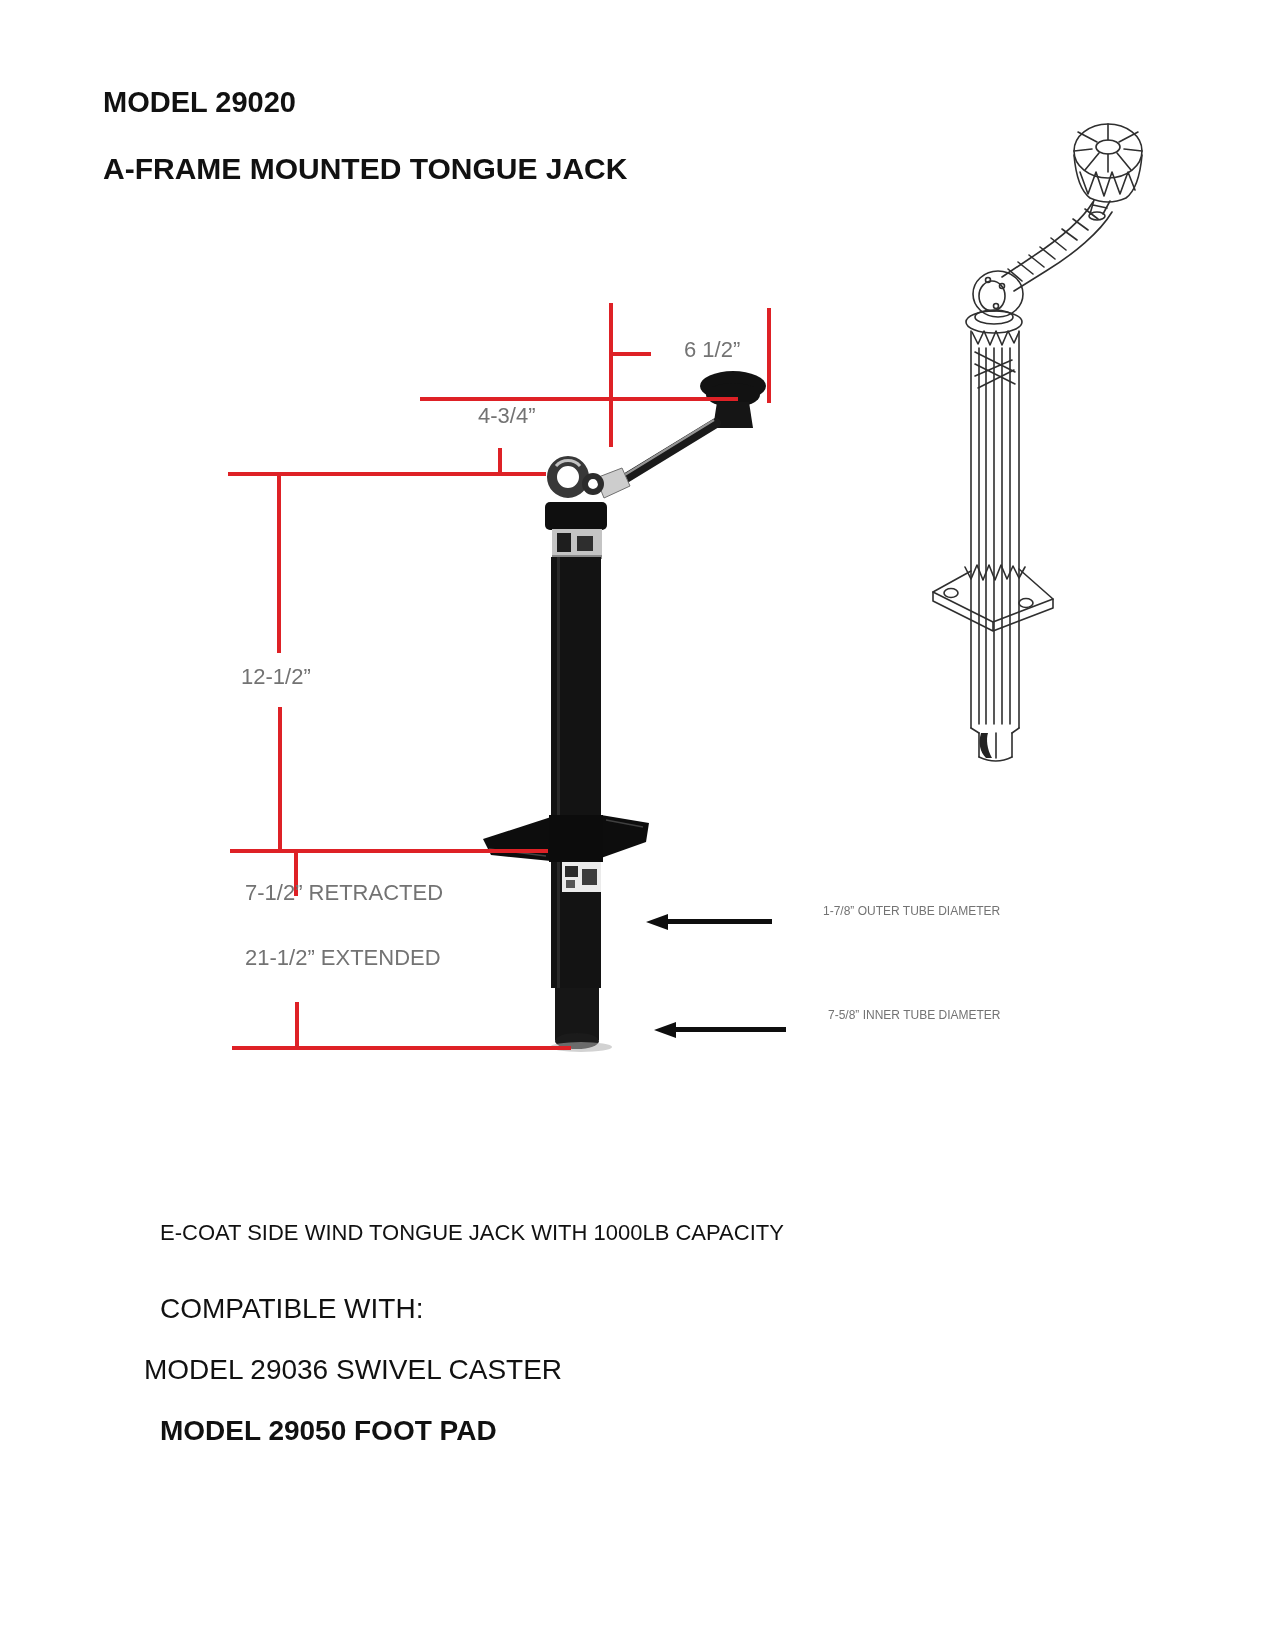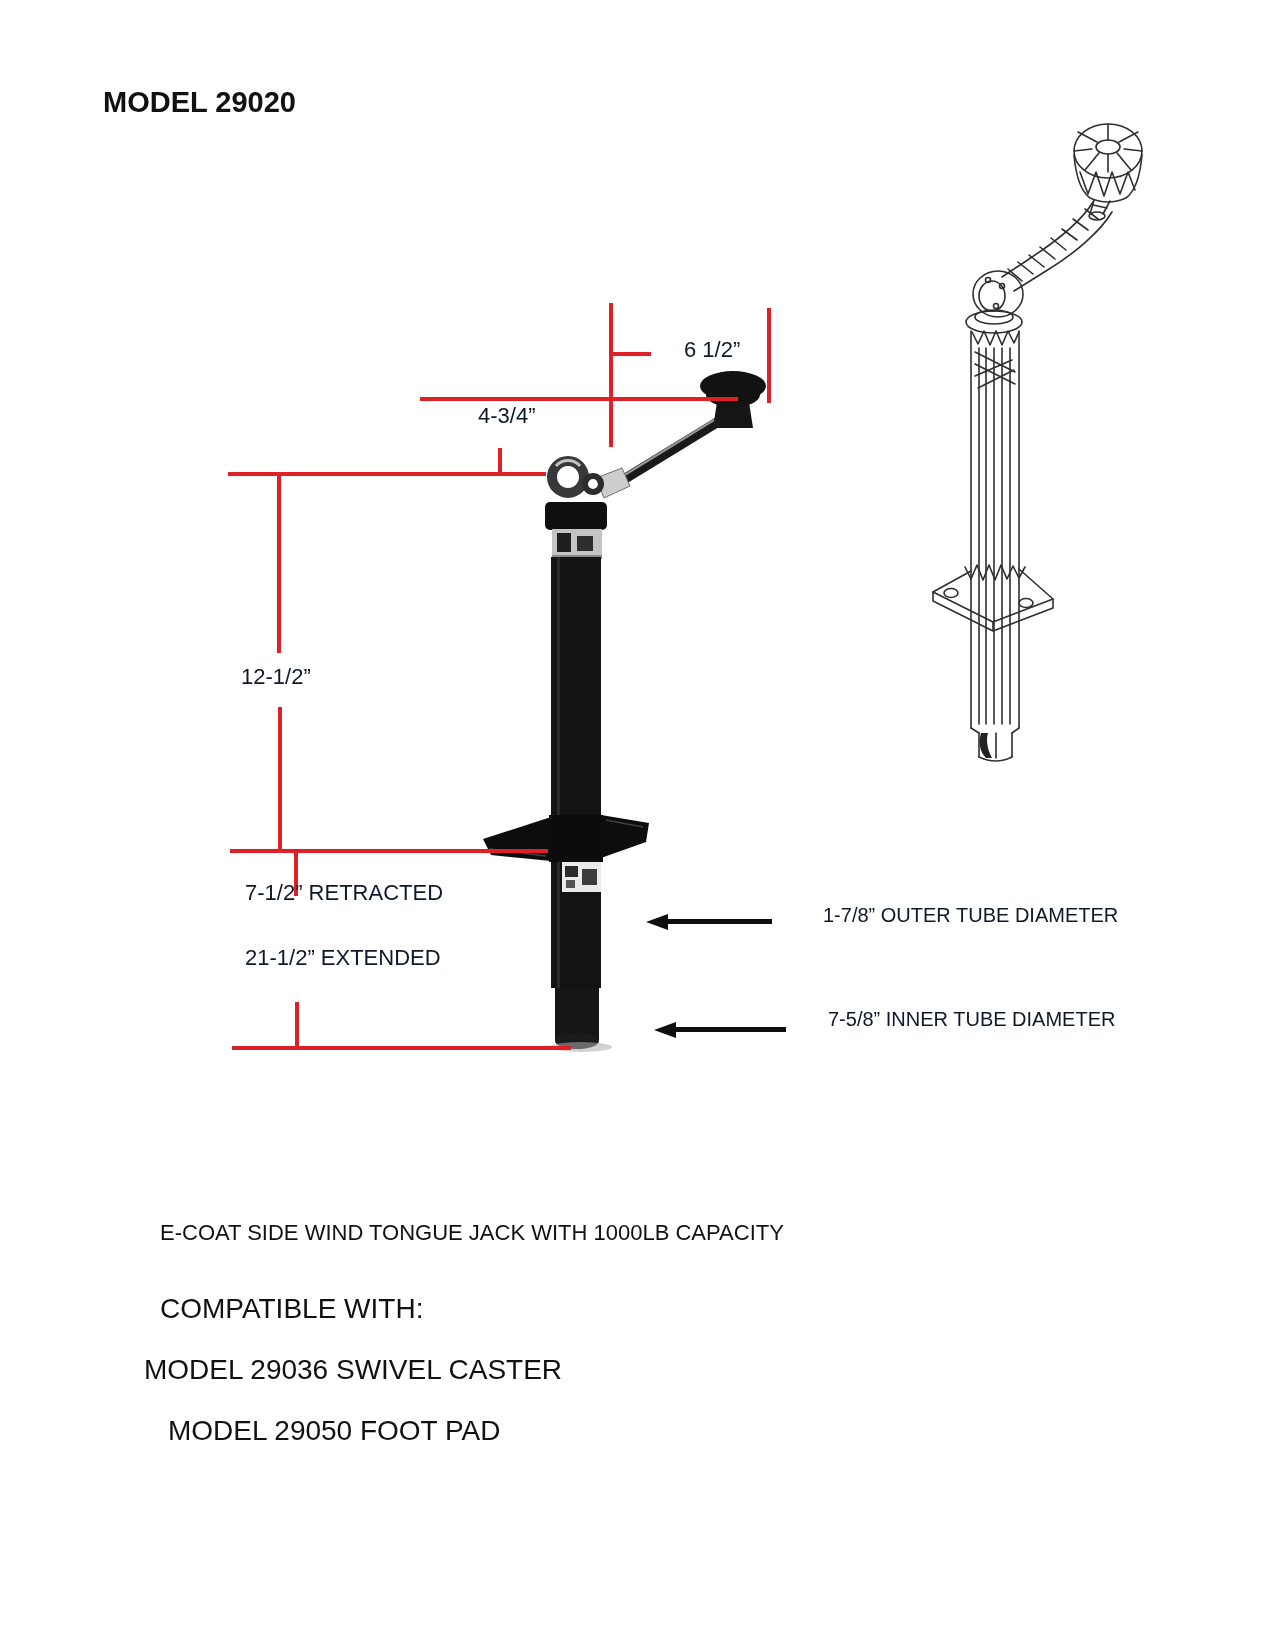--- a/index.html
+++ b/index.html
@@ -3,37 +3,38 @@
 <meta charset="utf-8">
 <style>
   html,body{margin:0;padding:0;background:#ffffff;}
   .page{
     position:relative;width:1275px;height:1650px;background:#ffffff;
     font-family:"Liberation Sans",sans-serif;color:#111;overflow:hidden;
   }
   .abs{position:absolute;margin-left:20px;}
   .title1{font-weight:700;font-size:29px;white-space:nowrap;}
   .title2{font-weight:700;font-size:30px;white-space:nowrap;}
-  .dim{font-size:22px;color:#0f172a;white-space:nowrap;z-index:6;}
-  .dim-sm{font-size:20px;}
+  .dim{font-size:22px;color:#737373;white-space:nowrap;z-index:6;}
+  .dim-sm{font-size:12px;}
   .redline{position:absolute;background:#de2126;z-index:5;}
   .arrow-shaft{position:absolute;height:5px;background:#0e0e0e;z-index:4;}
   .arrow-head{position:absolute;width:0;height:0;border-top:8px solid transparent;
     border-bottom:8px solid transparent;border-right:22px solid #0e0e0e;z-index:4;}
   .headline{font-size:22px;white-space:nowrap;}
   .fline{font-size:28px;white-space:nowrap;}
   svg.art{position:absolute;z-index:1;}
   .ld{stroke:#2f2f2f;stroke-width:1.6;fill:none;stroke-linecap:round;stroke-linejoin:round;}
 </style>
 </head>
 <body>
 
 <div class="page">
 
   <div class="abs title1" style="left:83px;top:86px;">MODEL 29020</div>
+  <div class="abs title2" style="left:83px;top:152px;">A-FRAME MOUNTED TONGUE JACK</div>
 
   <svg class="art" style="left:455px;top:345px;" width="330" height="715" viewBox="455 345 330 715" xmlns="http://www.w3.org/2000/svg">
     <g>
       <ellipse cx="733" cy="386" rx="33" ry="15" fill="#121212"></ellipse>
       <ellipse cx="733" cy="395" rx="27" ry="12" fill="#121212"></ellipse>
       <polygon points="717,402 749,402 753,428 713,428" fill="#151515"></polygon>
     </g>
     <g>
       <path d="M716,423 L608,489" stroke="#1a1a1a" stroke-width="10" stroke-linecap="round"></path>
       <path d="M714,420 L610,484" stroke="#969696" stroke-width="2.2"></path>
@@ -146,15 +147,15 @@
     <div class="arrow-head" style="left:646px;top:914px;"></div>
   </div>
   <div>
     <div class="arrow-shaft" style="left:672px;top:1027px;width:114px;"></div>
     <div class="arrow-head" style="left:654px;top:1022px;"></div>
   </div>
 
   <div class="abs headline" style="left:140px;top:1220px;">E-COAT SIDE WIND TONGUE JACK WITH 1000LB CAPACITY</div>
   <div class="abs fline" style="left:140px;top:1293px;">COMPATIBLE WITH:</div>
   <div class="abs fline" style="left:124px;top:1354px;">MODEL 29036 SWIVEL CASTER</div>
-  <div class="abs fline" style="left:148px;top:1415px;">MODEL 29050 FOOT PAD</div>
+  <div class="abs fline" style="left:140px;top:1415px;font-weight:bold;">MODEL 29050 FOOT PAD</div>
 
 </div>
 
 </body></html>

